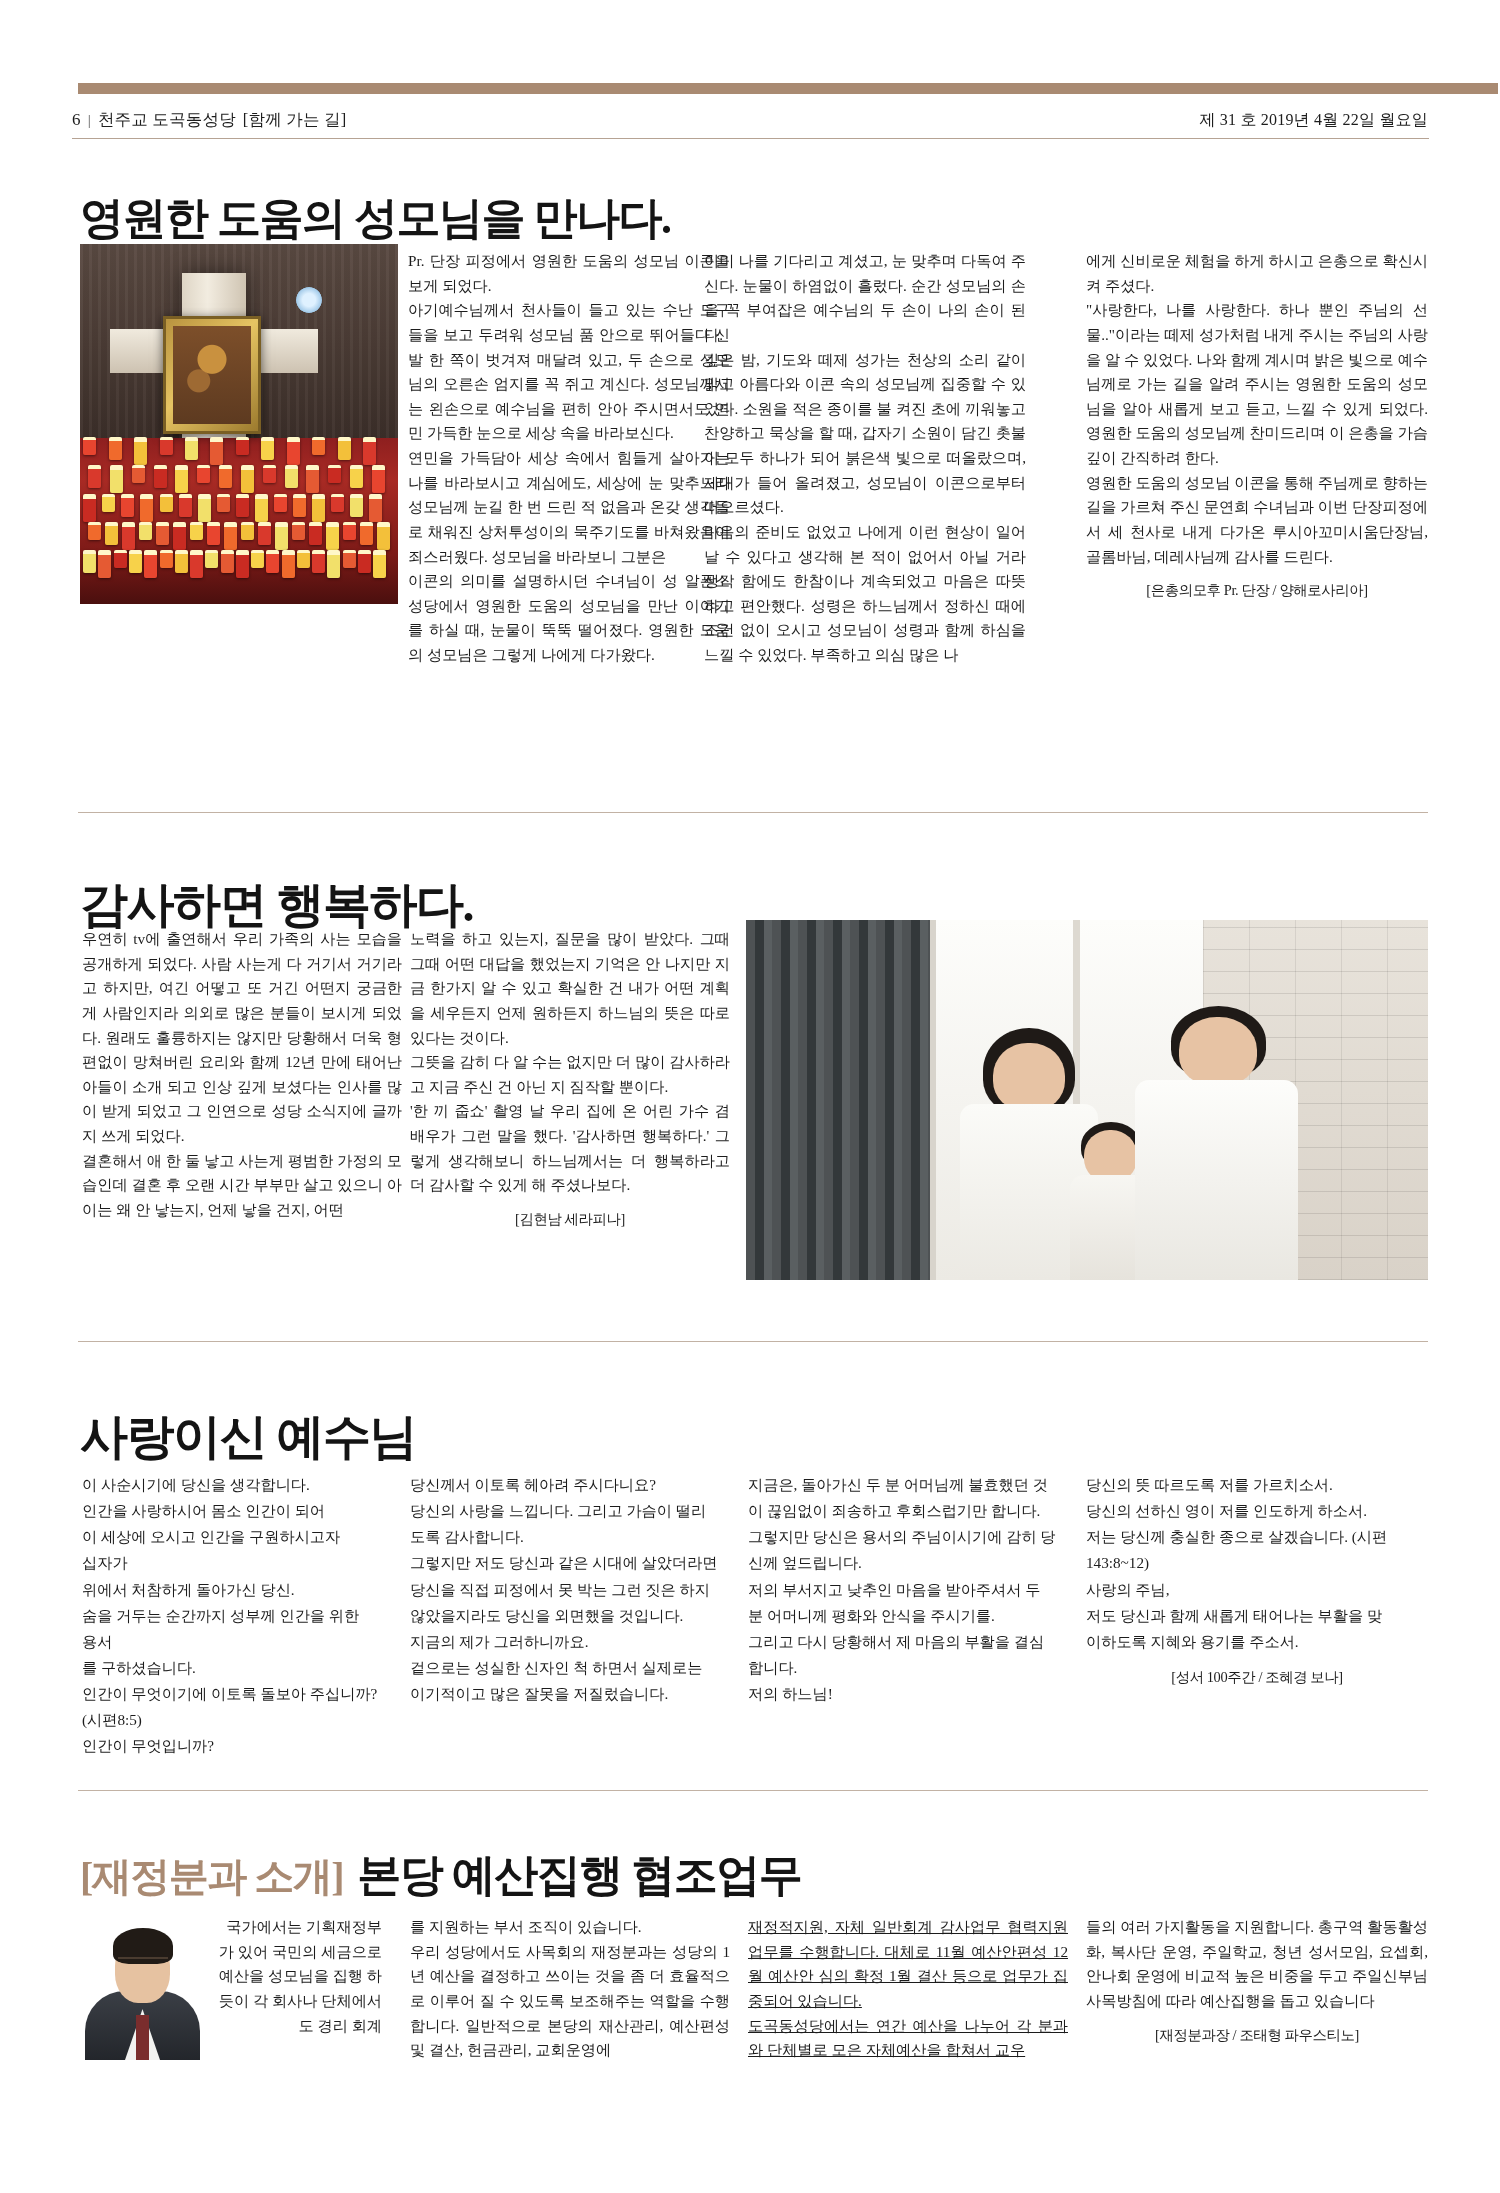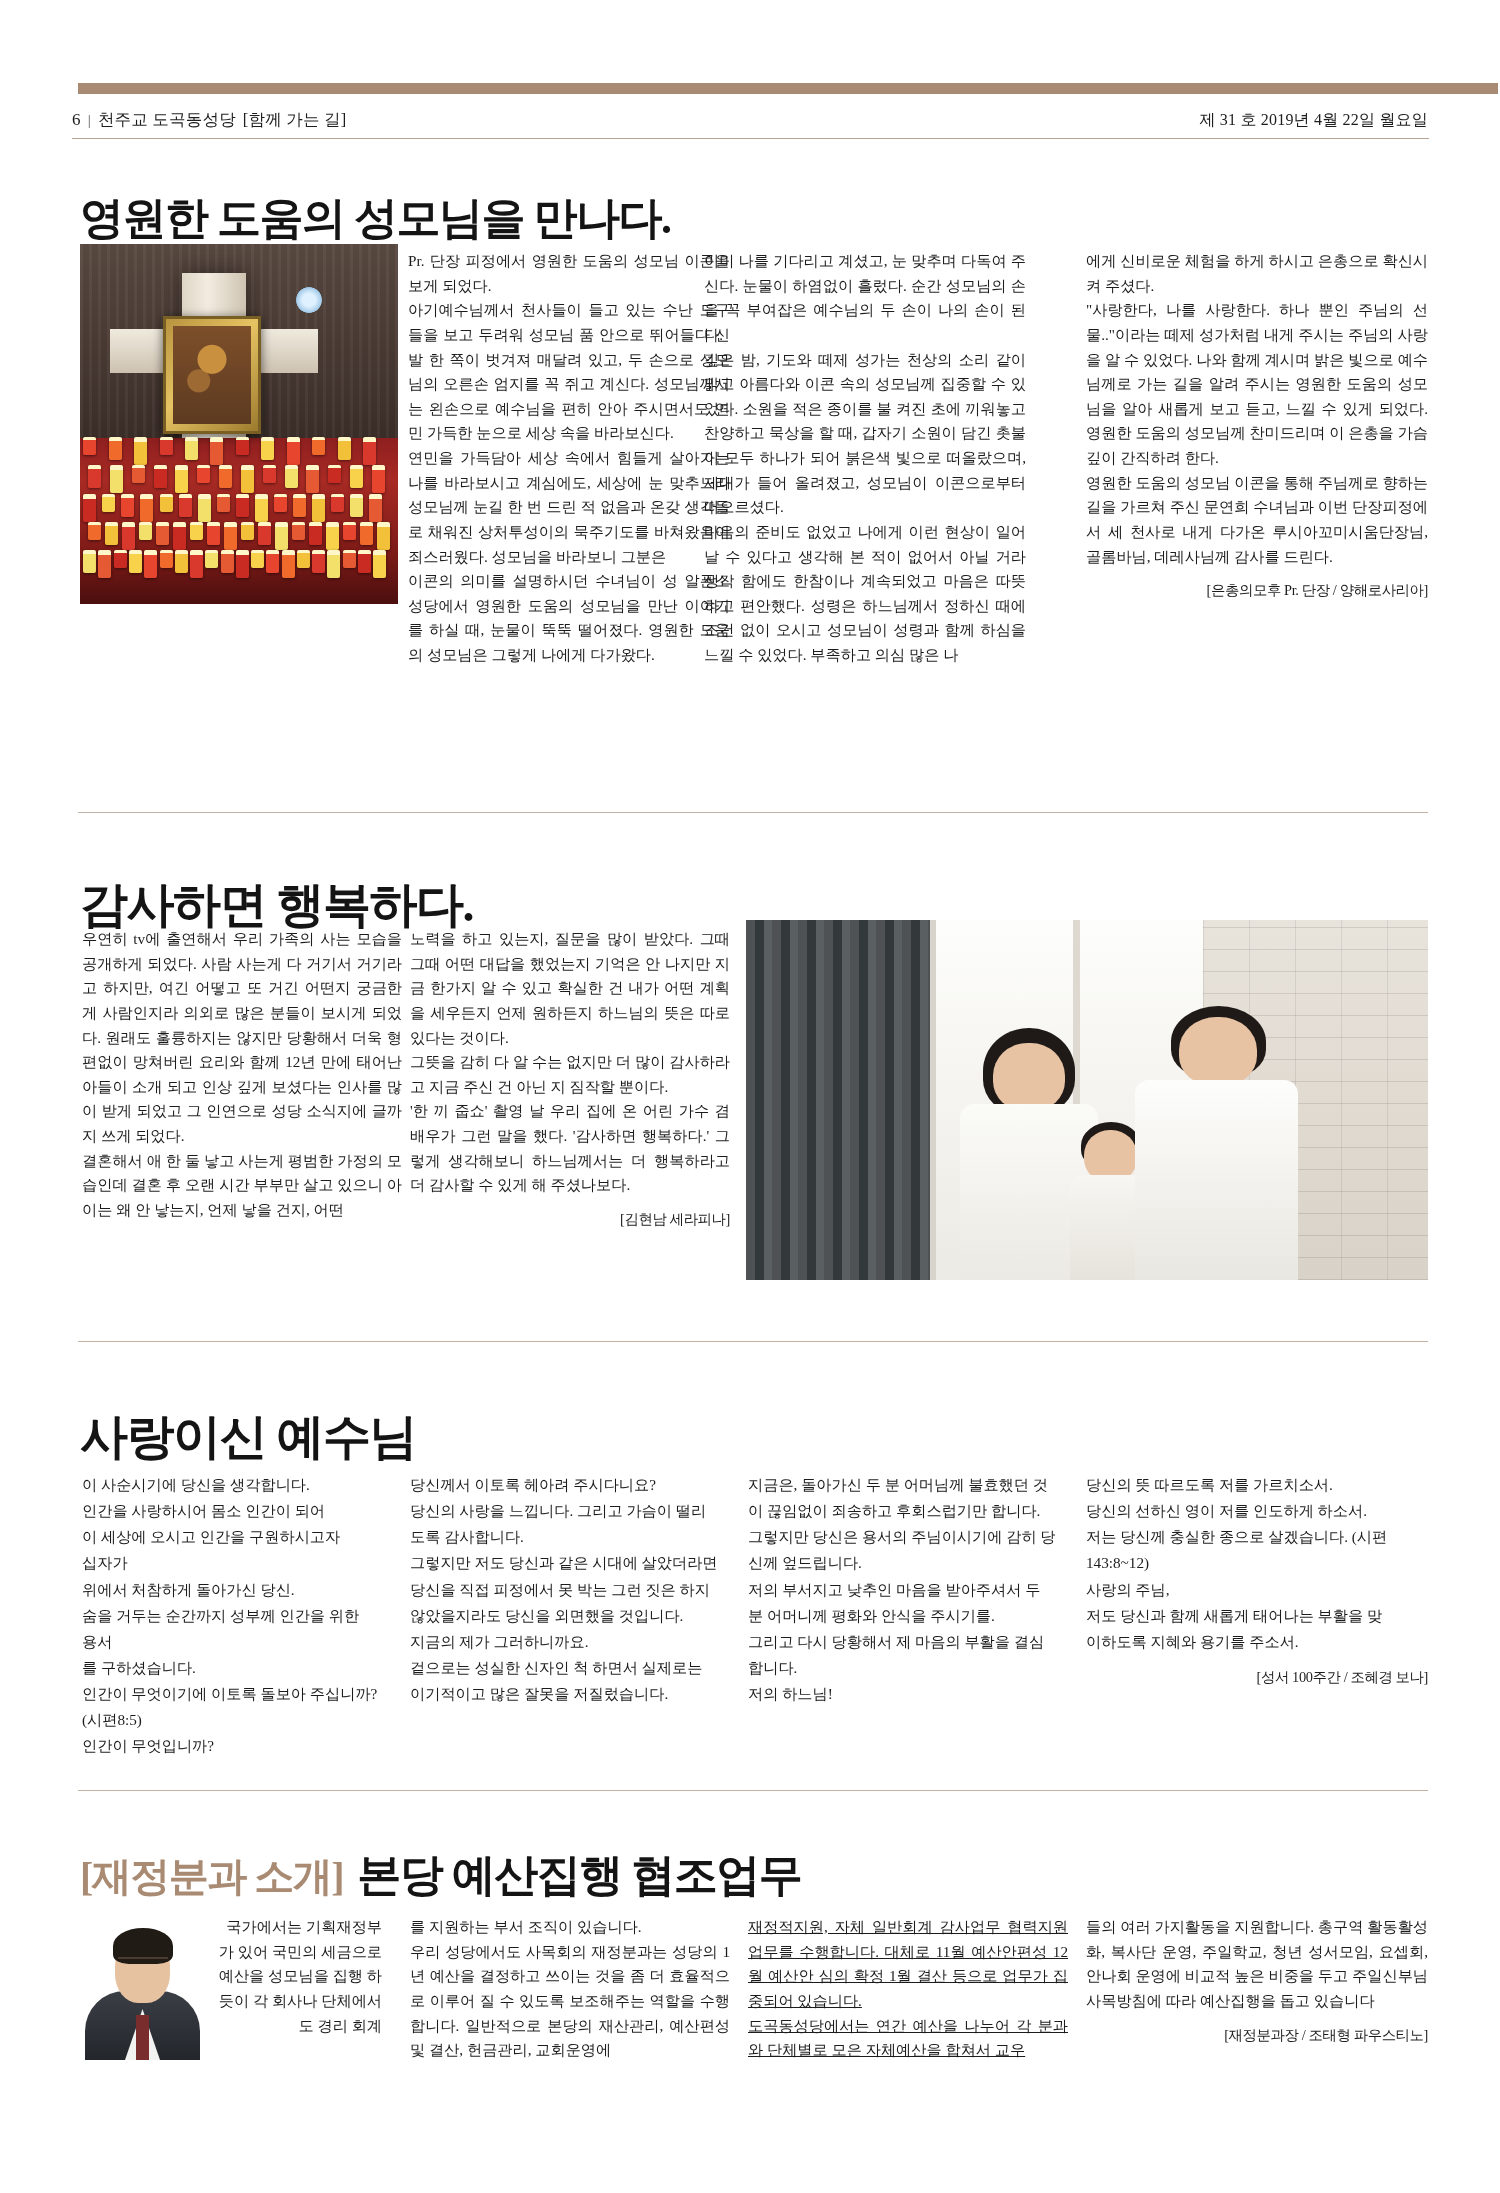--- a/index.html
+++ b/index.html
@@ -89,21 +89,21 @@
     line-height: 1.62;
     text-align: justify;
     text-justify: inter-character;
     color: #1c1c1c;
     word-break: break-all;
   }
   .col p { margin: 0 0 0 0; text-indent: 0; }
   .col p + p { margin-top: 0; }
   .byline {
     display: block;
-    text-align: right;
+    text-align: center;
     margin-top: 10px;
     font-size: 14.4px;
     letter-spacing: -0.4px;
     white-space: nowrap;
   }
   .poem { line-height: 1.72; text-align: left; word-break: keep-all; }
   .poem p { margin: 0; }
 
   
   .photo {

